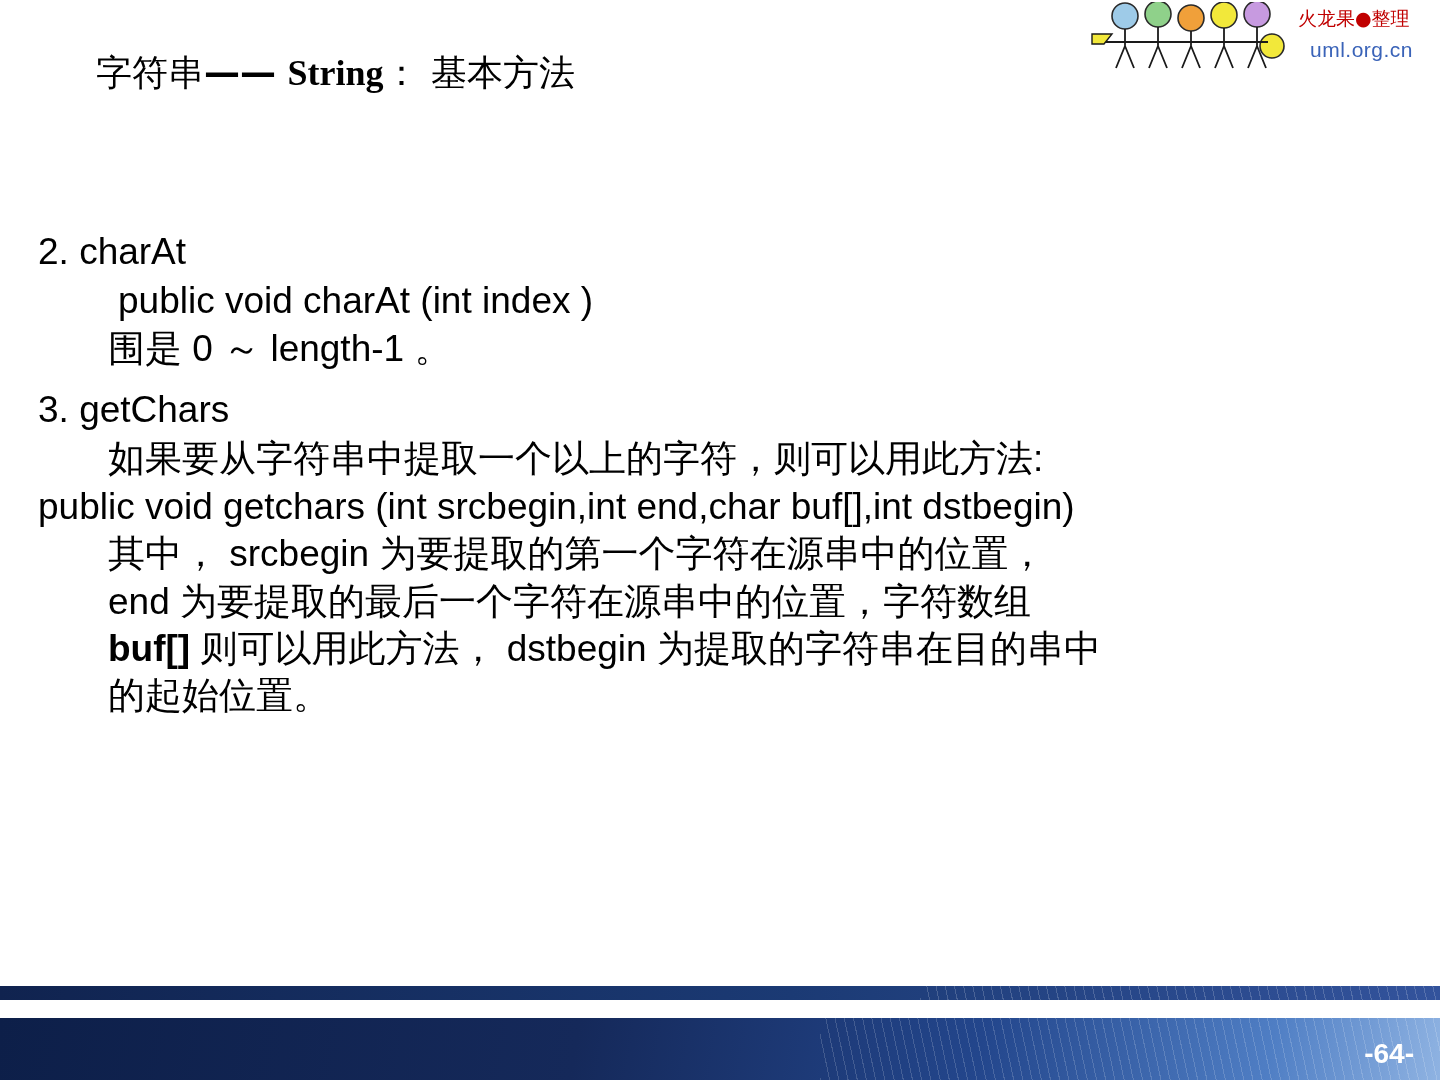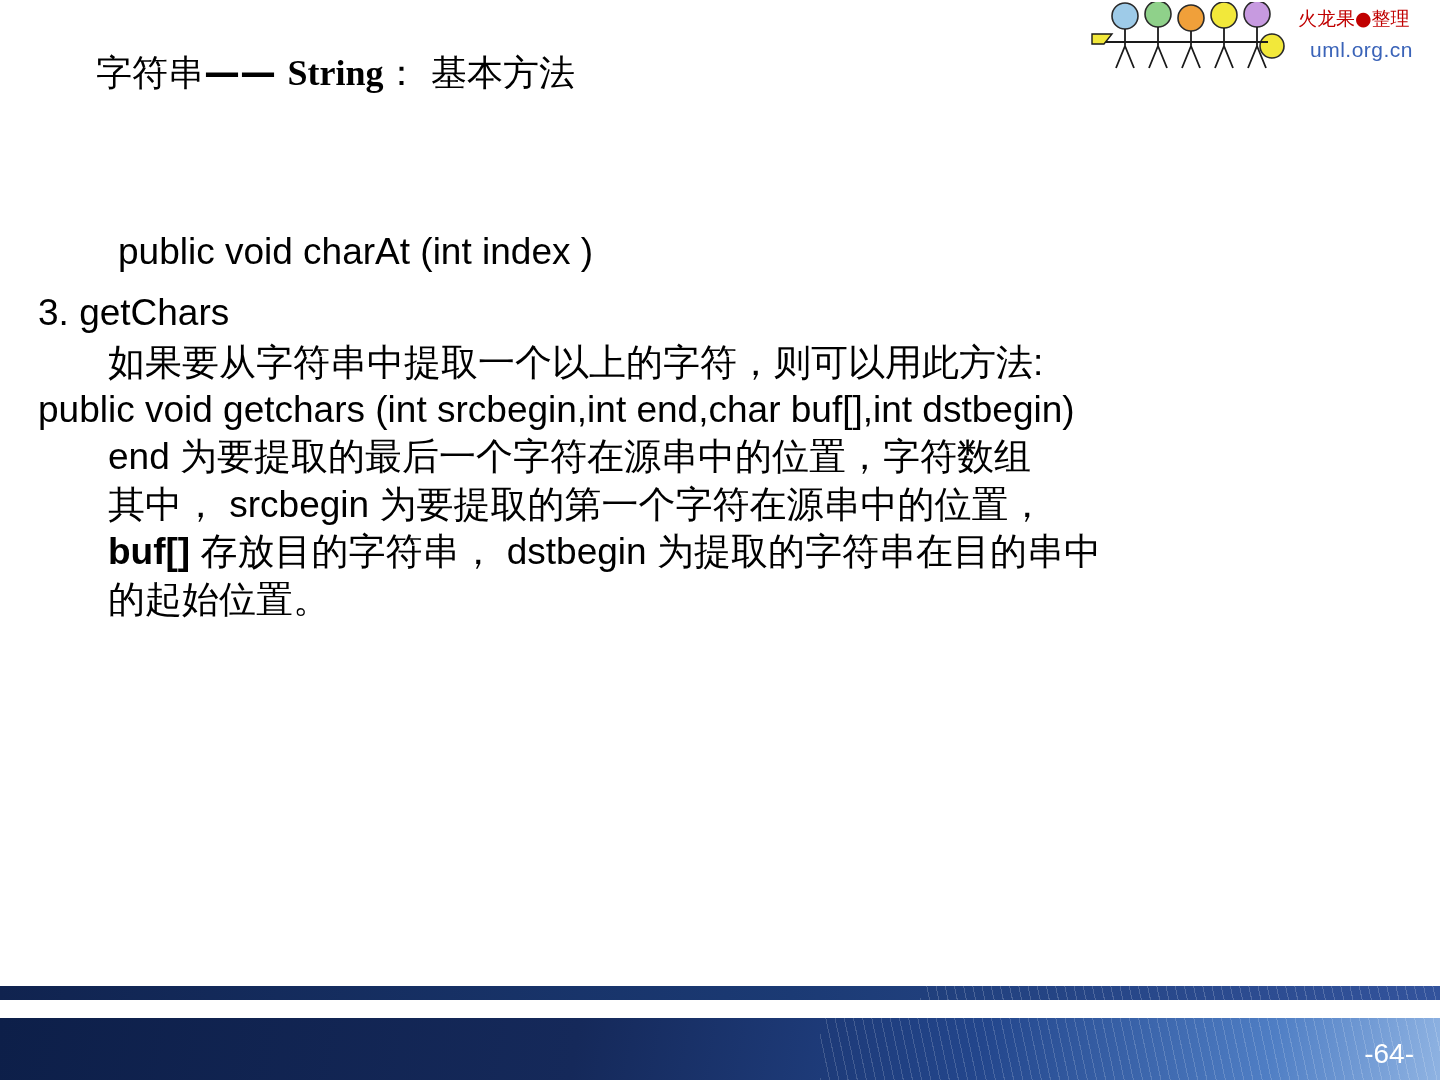--- a/index.html
+++ b/index.html
@@ -137,21 +137,21 @@
     width: 520px; height: 14px;
     background:
       repeating-linear-gradient(78deg, rgba(255,255,255,0.18) 0px, rgba(255,255,255,0.18) 1px, rgba(255,255,255,0) 1px, rgba(255,255,255,0) 9px);
   }
   .page-number {
     position: absolute;
     right: 26px;
     bottom: 10px;
     color: #ffffff;
     font-size: 28px;
-    font-weight: normal;
+    font-weight: bold;
     font-family: "Liberation Sans", sans-serif;
   }
 </style>
 </head>
 <body>
 
 <div class="logo-area">
   <div class="logo-figure">
     <svg width="200" height="80" viewBox="0 0 200 80" xmlns="http://www.w3.org/2000/svg">
 
@@ -179,30 +179,32 @@
   <div class="logo-url">uml.org.cn</div>
 </div>
 
 <div class="slide-title">
   <span>字符串</span><span class="dash">——</span> <span class="en">String</span><span>：</span> <span>基本方法</span>
 </div>
 
 <div class="content">
 
   <div class="block">
+    <p class="lead">2. charAt</p>
     <p class="indent-sm">public void charAt (int index )</p>
+    <p class="indent1">围是 0 ～ length-1 。</p>
   </div>
 
   <div class="block gap-top">
     <p class="lead">3. getChars</p>
     <p class="indent1">如果要从字符串中提取一个以上的字符，则可以用此方法:</p>
     <p class="flush">public void getchars (int srcbegin,int end,char buf[],int dstbegin)</p>
+    <p class="indent1">其中， srcbegin 为要提取的第一个字符在源串中的位置，</p>
     <p class="indent1">end 为要提取的最后一个字符在源串中的位置，字符数组</p>
-    <p class="indent1">其中， srcbegin 为要提取的第一个字符在源串中的位置，</p>
-    <p class="indent1"><span class="bold">buf[]</span><span> 存放目的字符串， dstbegin 为提取的字符串在目的串中</span></p>
+    <p class="indent1"><span class="bold">buf[]</span><span> 则可以用此方法， dstbegin 为提取的字符串在目的串中</span></p>
     <p class="indent1">的起始位置。</p>
   </div>
 
 </div>
 
 <div class="footer-band">
   <div class="band-dark"></div>
   <div class="band-white"></div>
   <div class="band-main"></div>
   <div class="page-number">-64-</div>

